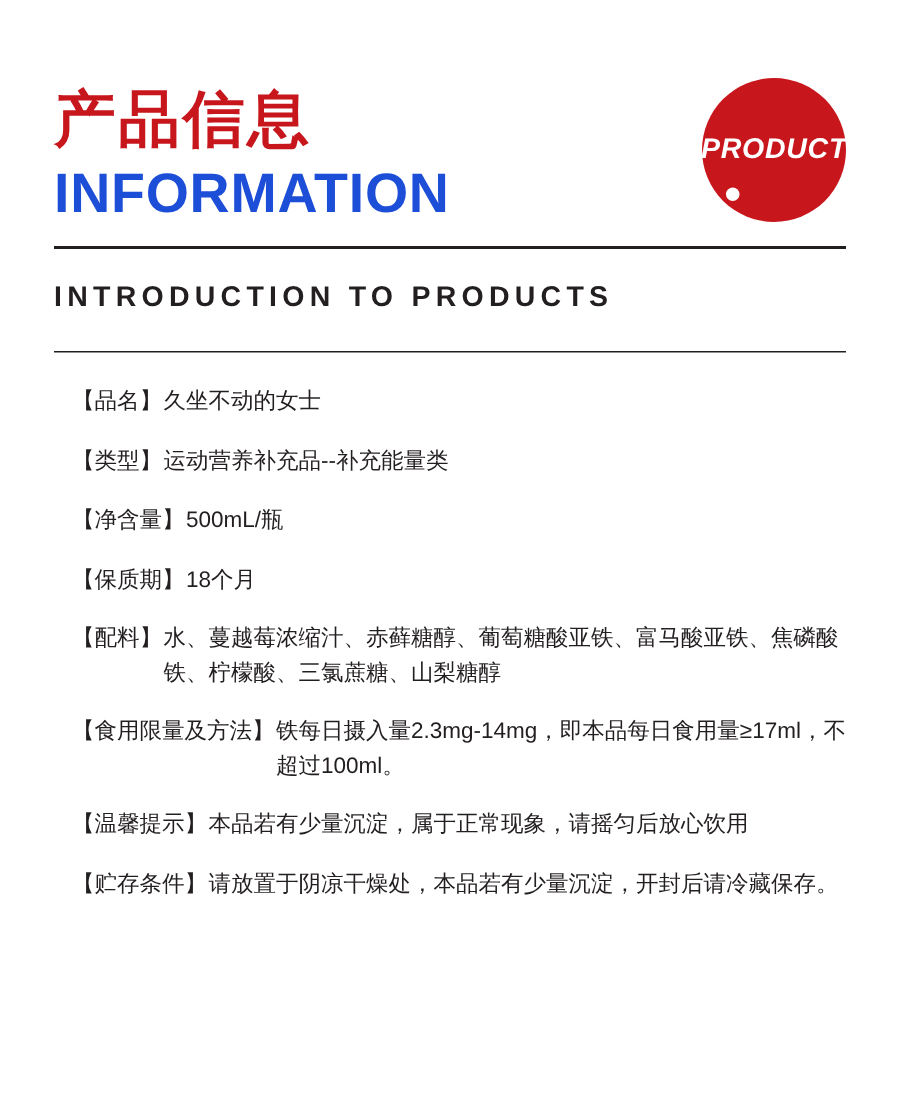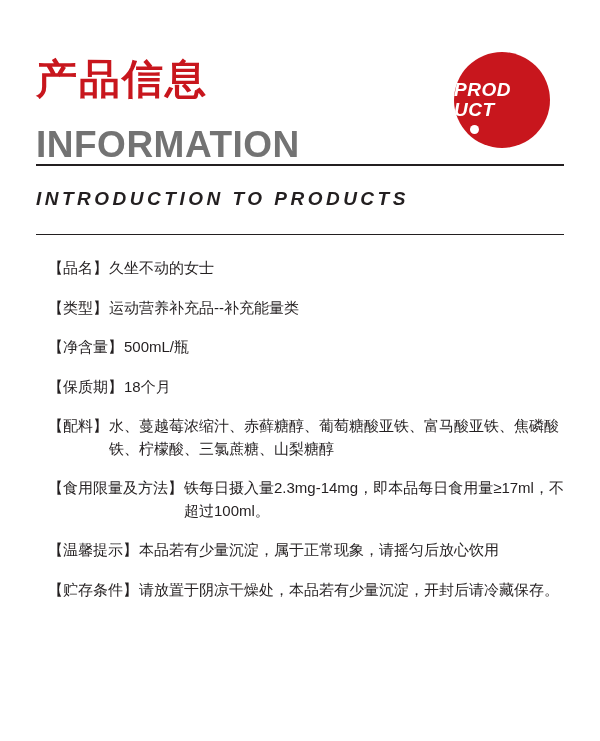--- a/index.html
+++ b/index.html
@@ -36,38 +36,38 @@
     font-weight: bold;
     color: #c8161d;
     letter-spacing: 2px;
     margin: 0;
     font-family: "Liberation Sans", sans-serif;
   }
   .title-en {
     font-size: 37px;
     line-height: 1.1;
     font-weight: bold;
-    color: #737373;
+    color: #1d4ed8;
     letter-spacing: 0.5px;
-    margin: 24px 0 0 0;
+    margin: 8px 0 0 0;
     font-family: "Liberation Sans", sans-serif;
   }
 
   
   .badge {
     position: absolute;
-    right: 14px;
+    right: 0;
     top: 52px;
     width: 96px;
     height: 96px;
     border-radius: 50%;
     background: #c8161d;
     color: #ffffff;
     display: flex;
-    flex-direction: column;
+    align-items: center;
     justify-content: center;
     font-style: italic;
     font-weight: bold;
     font-size: 19px;
     line-height: 1.05;
     letter-spacing: 0.5px;
   }
   .badge .dot {
     position: absolute;
     left: 16px;
@@ -80,21 +80,20 @@
 
   
   .rule {
     border: 0;
     border-top: 2px solid #231f20;
     margin: 14px 0 0 0;
   }
   .subtitle {
     font-size: 19px;
     font-weight: bold;
-    font-style: italic;
     letter-spacing: 3.5px;
     color: #231f20;
     margin: 22px 0 0 0;
   }
   .rule-thin {
     border: 0;
     border-top: 1px solid #231f20;
     margin: 24px 0 0 0;
   }
 

